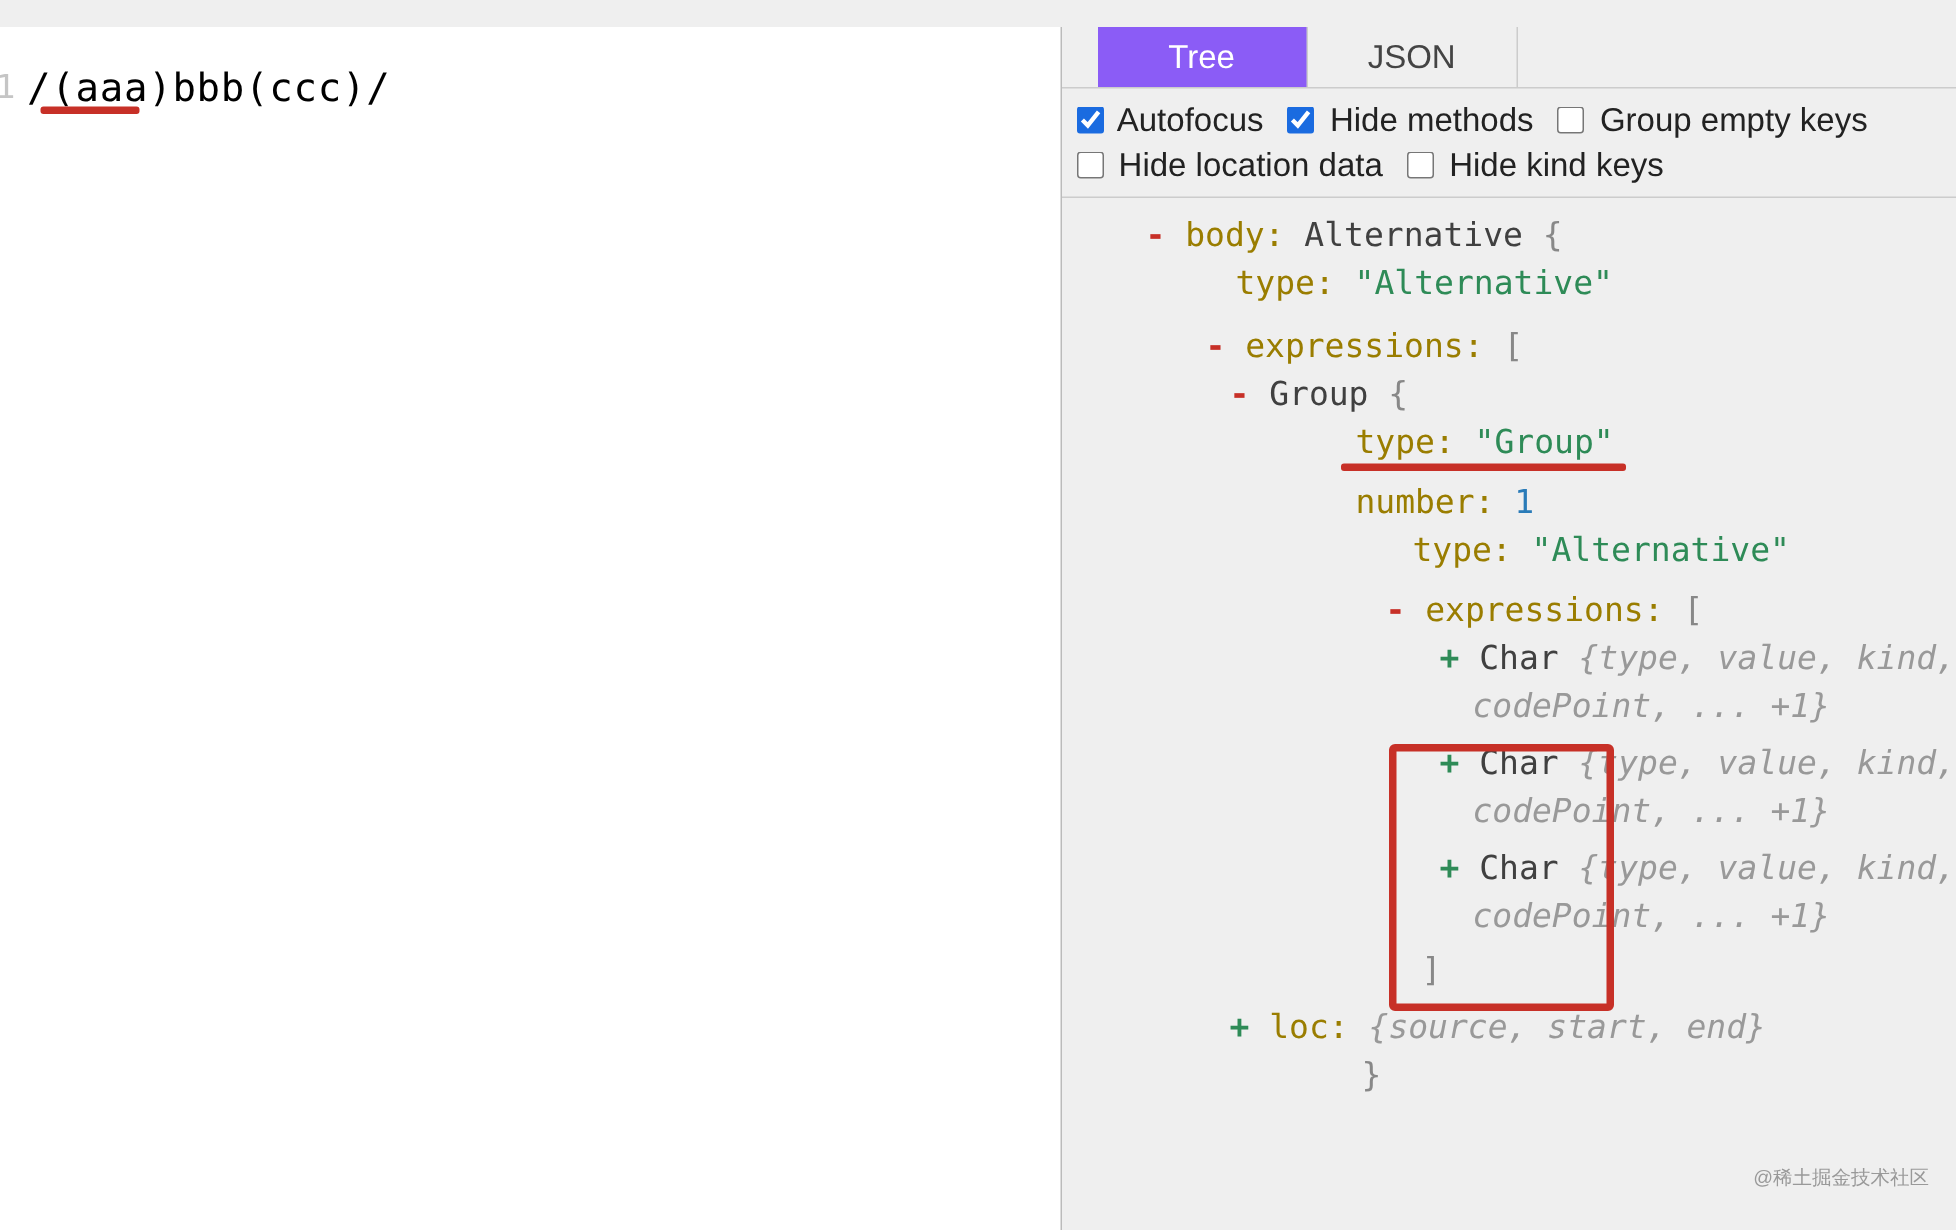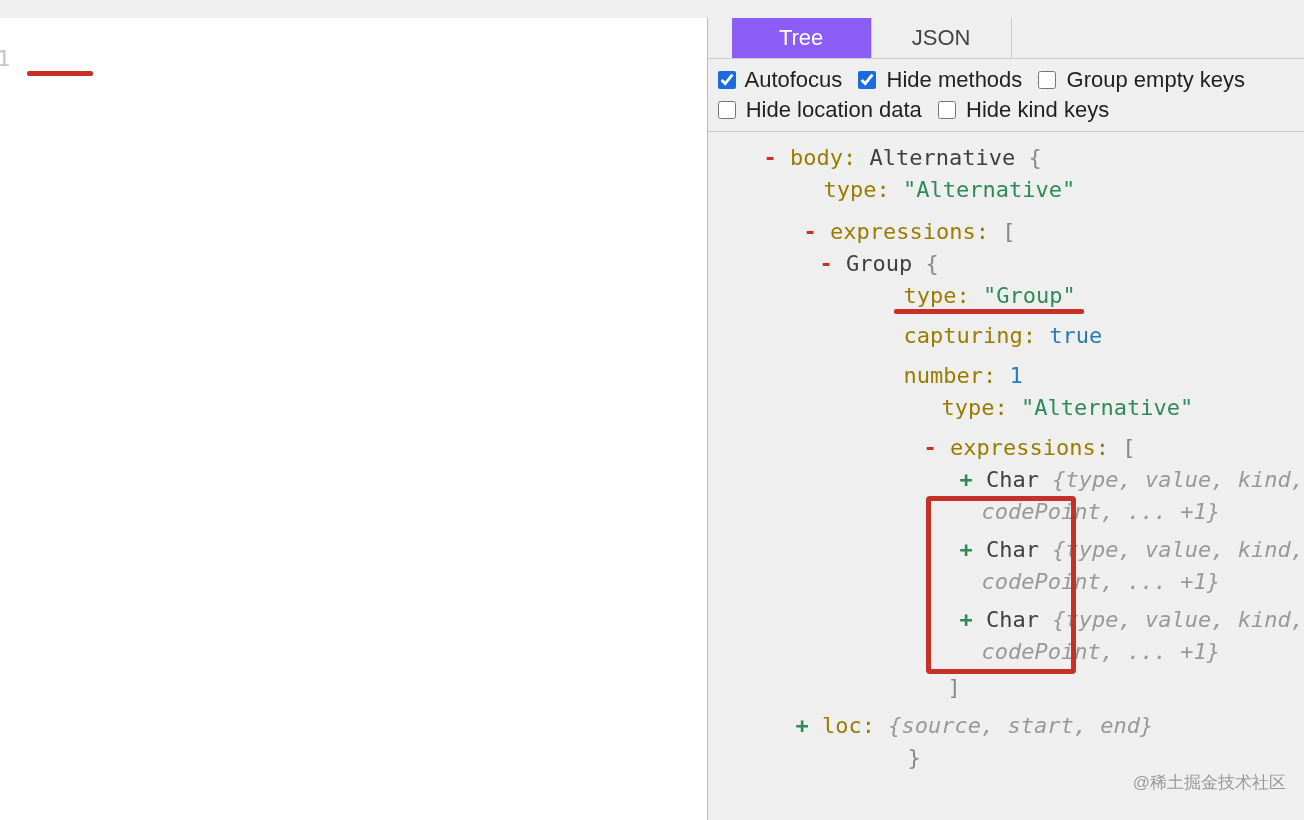--- a/index.html
+++ b/index.html
@@ -123,31 +123,32 @@
   .red-box {
     position: absolute;
     border: 5px solid #c73027;
     border-radius: 4px;
     pointer-events: none;
   }
   .watermark {
     position: absolute;
     right: 18px;
     bottom: 26px;
-    font-size: 17px;
+    font-size: 13px;
     color: #999;
   }
 </style>
 </head>
 <body>
 
 <div class="top-strip"></div>
 <div class="container">
   <div class="left-pane">
     <div class="line-number">1</div>
+    <div class="code-line">/(aaa)bbb(ccc)/</div>
     <div class="red-underline-1"></div>
   </div>
 
   <div class="right-pane">
     <div class="tabs">
       <div class="tab active">Tree</div>
       <div class="tab">JSON</div>
     </div>
 
     <div class="options">
@@ -204,24 +205,20 @@
         <span class="typename">Group</span>
         <span>  </span><span class="brace">{</span>
       </div>
 
       <div class="row" style="padding-left:196px; position:relative;">
         <span class="key">type</span><span class="colon">:</span>
         <span> </span><span class="string">"Group"</span>
         <div class="red-underline-2" style="left:186px; top:29px;"></div>
       </div>
 
-      <div class="row" style="padding-left:196px; margin-top:8px;">
-        <span class="key">capturing</span><span class="colon">:</span>
-        <span> </span><span class="booltrue">true</span>
-      </div>
 
       <div class="row" style="padding-left:196px; margin-top:8px;">
         <span class="key">number</span><span class="colon">:</span>
         <span> </span><span class="number">1</span>
       </div>
 
 
       <div class="row" style="padding-left:234px;">
         <span class="key">type</span><span class="colon">:</span>
         <span> </span><span class="string">"Alternative"</span>
@@ -269,21 +266,21 @@
       <div class="row" style="padding-left:274px;">
         <span class="summary">codePoint, ... +1}</span>
       </div>
 
       <div class="row" style="padding-left:240px; margin-top:4px;">
         <span class="bracket">]</span>
       </div>
 
       <div style="height:6px;"></div>
 
-      <div class="row" style="padding-left:88px;">
+      <div class="row" style="padding-left:112px;">
         <span class="toggle-plus">+</span>
         <span> </span>
         <span class="key">loc</span><span class="colon">:</span>
         <span> </span><span class="summary">{source, start, end}</span>
       </div>
 
       <div class="row" style="padding-left:200px;">
         <span class="brace">}</span>
       </div>
 

